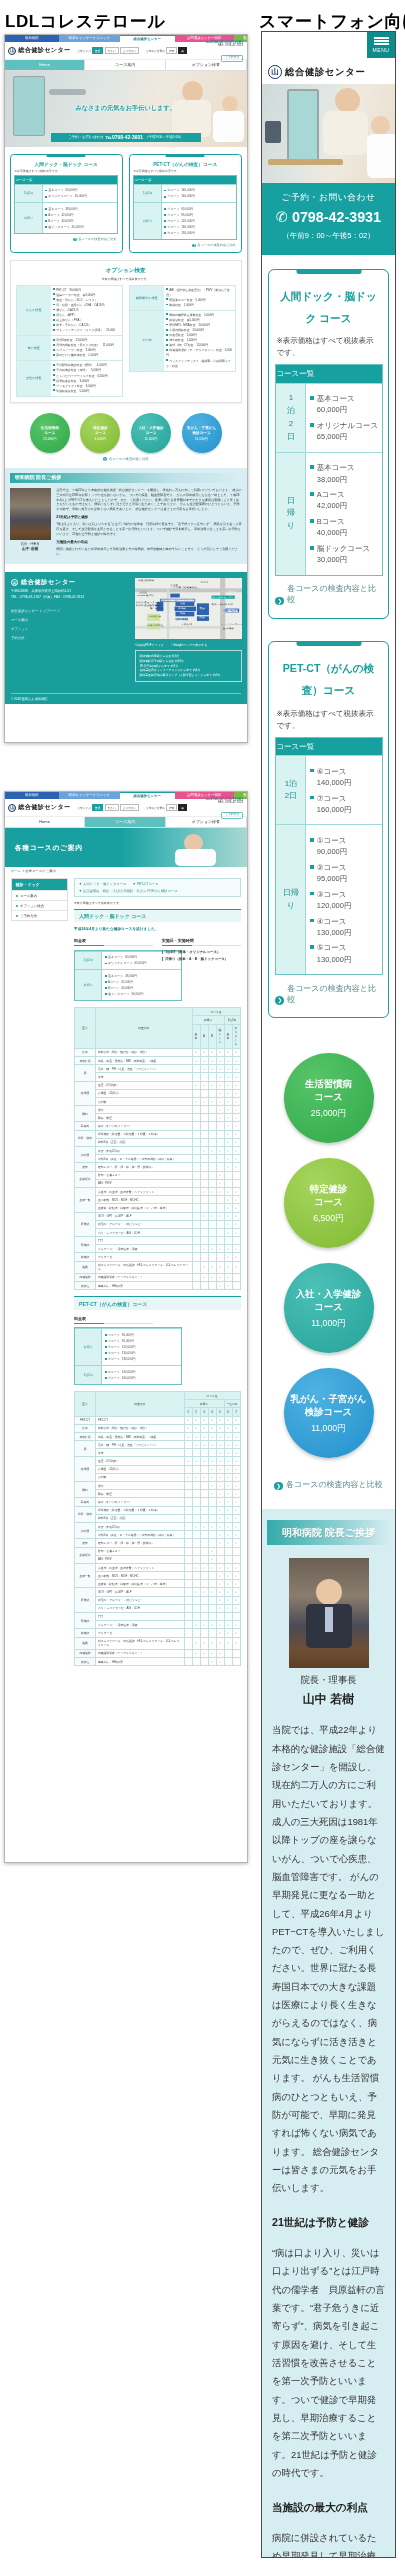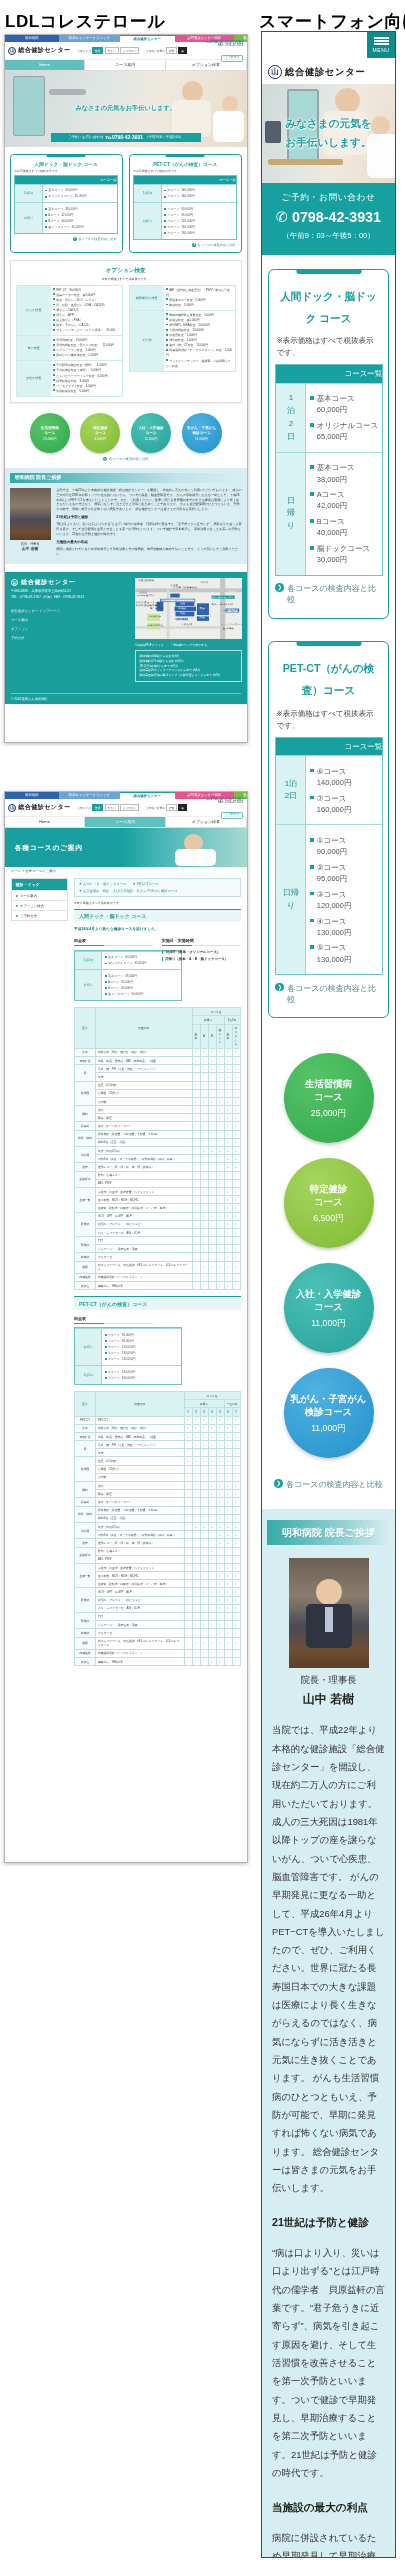--- a/index.html
+++ b/index.html
@@ -32,29 +32,29 @@
       text-shadow:0 0 2.5px #fff,0 0 2.5px #fff,0.6px 0.6px 0 #fff;line-height:1.8;z-index:3}
   .ph-tel{height:72px;background:var(--band);color:#fff;text-align:center;padding-top:9.4px}
   .ph-tel .l1{font-size:8.7px;letter-spacing:0.6px}
   .ph-tel .l2{font-size:14.3px;font-weight:700;margin-top:5px}
   .ph-tel .l3{font-size:7.5px;margin-top:5.6px}
   .ph-card{margin:13.7px 6.2px 0;border:1.2px solid var(--teal);border-radius:6.2px;position:relative;padding:15px 6.2px 2.5px;background:#fff}
   .ph-card .notch{position:absolute;top:-1.2px;left:50%;transform:translateX(-50%);width:65px;height:5px;background:var(--teal);border-radius:0 0 2.5px 2.5px}
   .ph-card h2{margin:0 0 6.2px;text-align:center;color:var(--teal);font-size:10.6px;line-height:2.1;font-weight:700}
   .ph-note{font-size:7.5px;color:#444;line-height:1.6;margin:0 1.2px 5px}
   .ct{width:108px;margin:0 auto;border:0.6px solid #6cc3c2;font-size:7.5px}
-  .ct-head{background:var(--band);color:#fff;text-align:right;padding:3.7px 0;font-size:7.5px}
+  .ct-head{background:var(--band);color:#fff;text-align:left;padding:3.7px 0;font-size:7.5px}
   .ct-row{display:flex;border-top:0.6px solid #9fd9d8}
   .ct-label{width:30px;background:var(--light);color:#1a8f8f;display:flex;flex-direction:column;
             align-items:center;justify-content:center;font-size:8px;line-height:1.6;border-right:0.6px solid #9fd9d8;padding:3.7px 0}
   .ct-items{flex:1;padding:5px 3.7px}
   .ct-item{display:flex;gap:3.1px;margin:4.4px 0;align-items:flex-start}
   .sq{width:3.7px;height:3.7px;background:var(--teal);flex:none;margin-top:3.1px}
   .ct-nm,.ct-pr{font-size:7.5px;color:#555;line-height:1.5}
-  .cmp{display:flex;align-items:flex-start;justify-content:center;gap:3.1px;color:#4f8b8d;font-size:8px;margin:7.5px 0 10px;cursor:pointer}
+  .cmp{display:flex;align-items:flex-end;justify-content:center;gap:3.1px;color:#4f8b8d;font-size:8px;margin:7.5px 0 10px;cursor:pointer}
   .cmp-ic{width:8.7px;height:8.7px;border-radius:50%;background:var(--teal);color:#fff;font-size:5.6px;line-height:8.7px;text-align:center;flex:none}
   .ph-circles{margin-top:35px}
   .circle{width:90px;height:90px;border-radius:50%;margin:0 auto 15px;color:#fff;display:flex;flex-direction:column;
           align-items:center;justify-content:center;text-align:center;box-shadow:0 1.9px 3.7px rgba(0,0,0,.22);cursor:pointer}
   .circle .n{font-size:9.4px;font-weight:700;line-height:1.45}
   .circle .p{font-size:8.7px;margin-top:3.7px}
   .ph-cmp2{margin:21px 0 18.7px}
   .ph-greet{background:var(--greet);padding:6.2px 0 18.7px}
   .ph-greet .bar{margin:5px 5px 12.5px;height:25px;background:linear-gradient(90deg,#33abaa 0%,#8fd0d3 60%,#d6edf1 100%);
        color:#fff;font-size:10px;font-weight:700;display:flex;align-items:center;justify-content:center;text-shadow:0 0.6px 1.2px rgba(0,0,0,.15)}
@@ -1419,29 +1419,25 @@
     </div>
   </div>
   <div class="ph-hero">
     <div class="blob" style="left:25px;top:5px;width:32px;height:75px;background:#a8d8d6;border:2.5px solid #9aa3a6;border-radius:2.5px"></div>
     <div class="blob" style="left:2.5px;top:37px;width:16px;height:22.4px;background:#53606b;border-radius:1.9px"></div>
     <div class="blob" style="right:35px;top:3.7px;width:25px;height:25px;background:#e8c7a6;border-radius:50%"></div>
     <div class="blob" style="right:27.4px;top:27.4px;width:45px;height:44px;background:#f3efe4;border-radius:7.5px"></div>
     <div class="blob" style="right:5px;top:32px;width:18.7px;height:18.7px;background:#eccdb0;border-radius:50%"></div>
     <div class="blob" style="right:-3.7px;top:50px;width:32px;height:44px;background:#fdfdfd;border-radius:6.2px"></div>
     <div class="blob" style="right:52px;top:75px;width:75px;height:6.2px;background:#c9a96f;border-radius:1.9px"></div>
-    <div class="t">
-      <div>みなさまの元気を</div>
-      <div>お手伝いします。</div>
-    </div>
   </div>
   <div class="ph-tel">
     <div class="l1">ご予約・お問い合わせ</div>
     <div class="l2"><span>✆</span> <span>0798-42-3931</span></div>
-    <div class="l3">（午前9：03～午後5：00）</div>
+    <div class="l3">（午前9：00～午後5：02）</div>
   </div>
 
   <div class="ph-card">
     <div class="notch"></div>
     <h2>人間ドック・脳ドック コース</h2>
     <div class="ph-note">※表示価格はすべて税抜表示です。</div>
     <div class="ct">
         <div class="ct-head">コース一覧</div>
         <div class="ct-row">
           <div class="ct-label">

